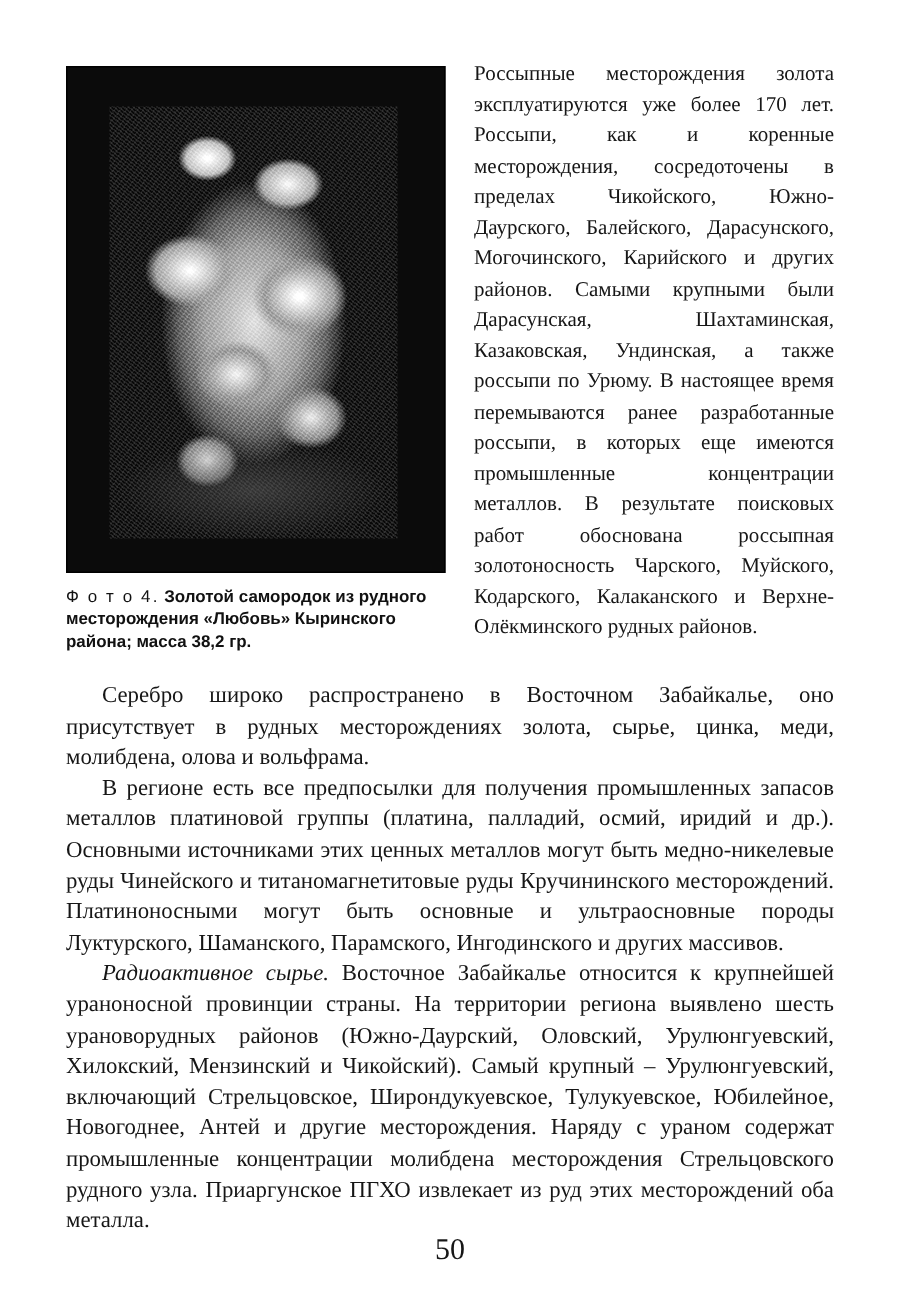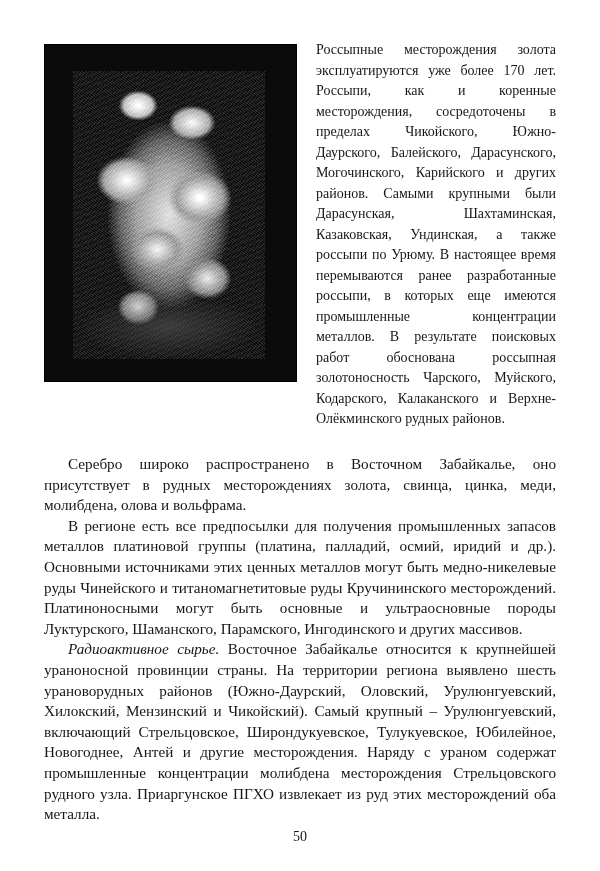--- a/index.html
+++ b/index.html
@@ -112,42 +112,46 @@
     margin: 0;
     text-indent: 24px;
   }
   .it { font-style: italic; }
   .page-number {
     position: absolute;
     left: 0;
     right: 0;
     bottom: 26px;
     text-align: center;
-    font-size: 14px;
+    font-size: 20px;
   }
 </style>
 </head>
 <body>
 
 <div class="page">
 
   <div class="top-block">
 
     <div class="photo-col">
       <div class="photo-frame">
         <div class="nugget"></div>
         <div class="nugget-shadow"></div>
       </div>
+      <div class="caption">
+        <span class="lbl">Ф о т о  4.</span>
+        <span>Золотой самородок из рудного месторождения «Любовь» Кыринского района; масса 38,2 гр.</span>
+      </div>
     </div>
 
     <div class="text-col">Россыпные месторождения золота эксплуатируются уже более 170 лет. Россыпи, как и коренные месторождения, сосредоточены в пределах Чикойского, Южно-Даурского, Балейского, Дарасунского, Могочинского, Карийского и других районов. Самыми крупными были Дарасунская, Шахтаминская, Казаковская, Ундинская, а также россыпи по Урюму. В настоящее время перемываются ранее разработанные россыпи, в которых еще имеются промышленные концентрации металлов. В результате поисковых работ обоснована россыпная золотоносность Чарского, Муйского, Кодарского, Калаканского и Верхне-Олёкминского рудных районов.</div>
 
   </div>
 
   <div class="body-text">
-    <p>Серебро широко распространено в Восточном Забайкалье, оно присутствует в рудных месторождениях золота, свинца, цинка, меди, молибдена, олова и вольфрама.</p>
+    <p>Серебро широко распространено в Восточном Забайкалье, оно присутствует в рудных месторождениях золота, сырье, цинка, меди, молибдена, олова и вольфрама.</p>
     <p>В регионе есть все предпосылки для получения промышленных запасов металлов платиновой группы (платина, палладий, осмий, иридий и др.). Основными источниками этих ценных металлов могут быть медно-никелевые руды Чинейского и титаномагнетитовые руды Кручининского месторождений. Платиноносными могут быть основные и ультраосновные породы Луктурского, Шаманского, Парамского, Ингодинского и других массивов.</p>
     <p><span class="it">Радиоактивное сырье.</span><span> Восточное Забайкалье относится к крупнейшей ураноносной провинции страны. На территории региона выявлено шесть урановорудных районов (Южно-Даурский, Оловский, Урулюнгуевский, Хилокский, Мензинский и Чикойский). Самый крупный – Урулюнгуевский, включающий Стрельцовское, Широндукуевское, Тулукуевское, Юбилейное, Новогоднее, Антей и другие месторождения. Наряду с ураном содержат промышленные концентрации молибдена месторождения Стрельцовского рудного узла. Приаргунское ПГХО извлекает из руд этих месторождений оба металла.</span></p>
   </div>
 
   <div class="page-number">50</div>
 
 </div>
 
 </body></html>

